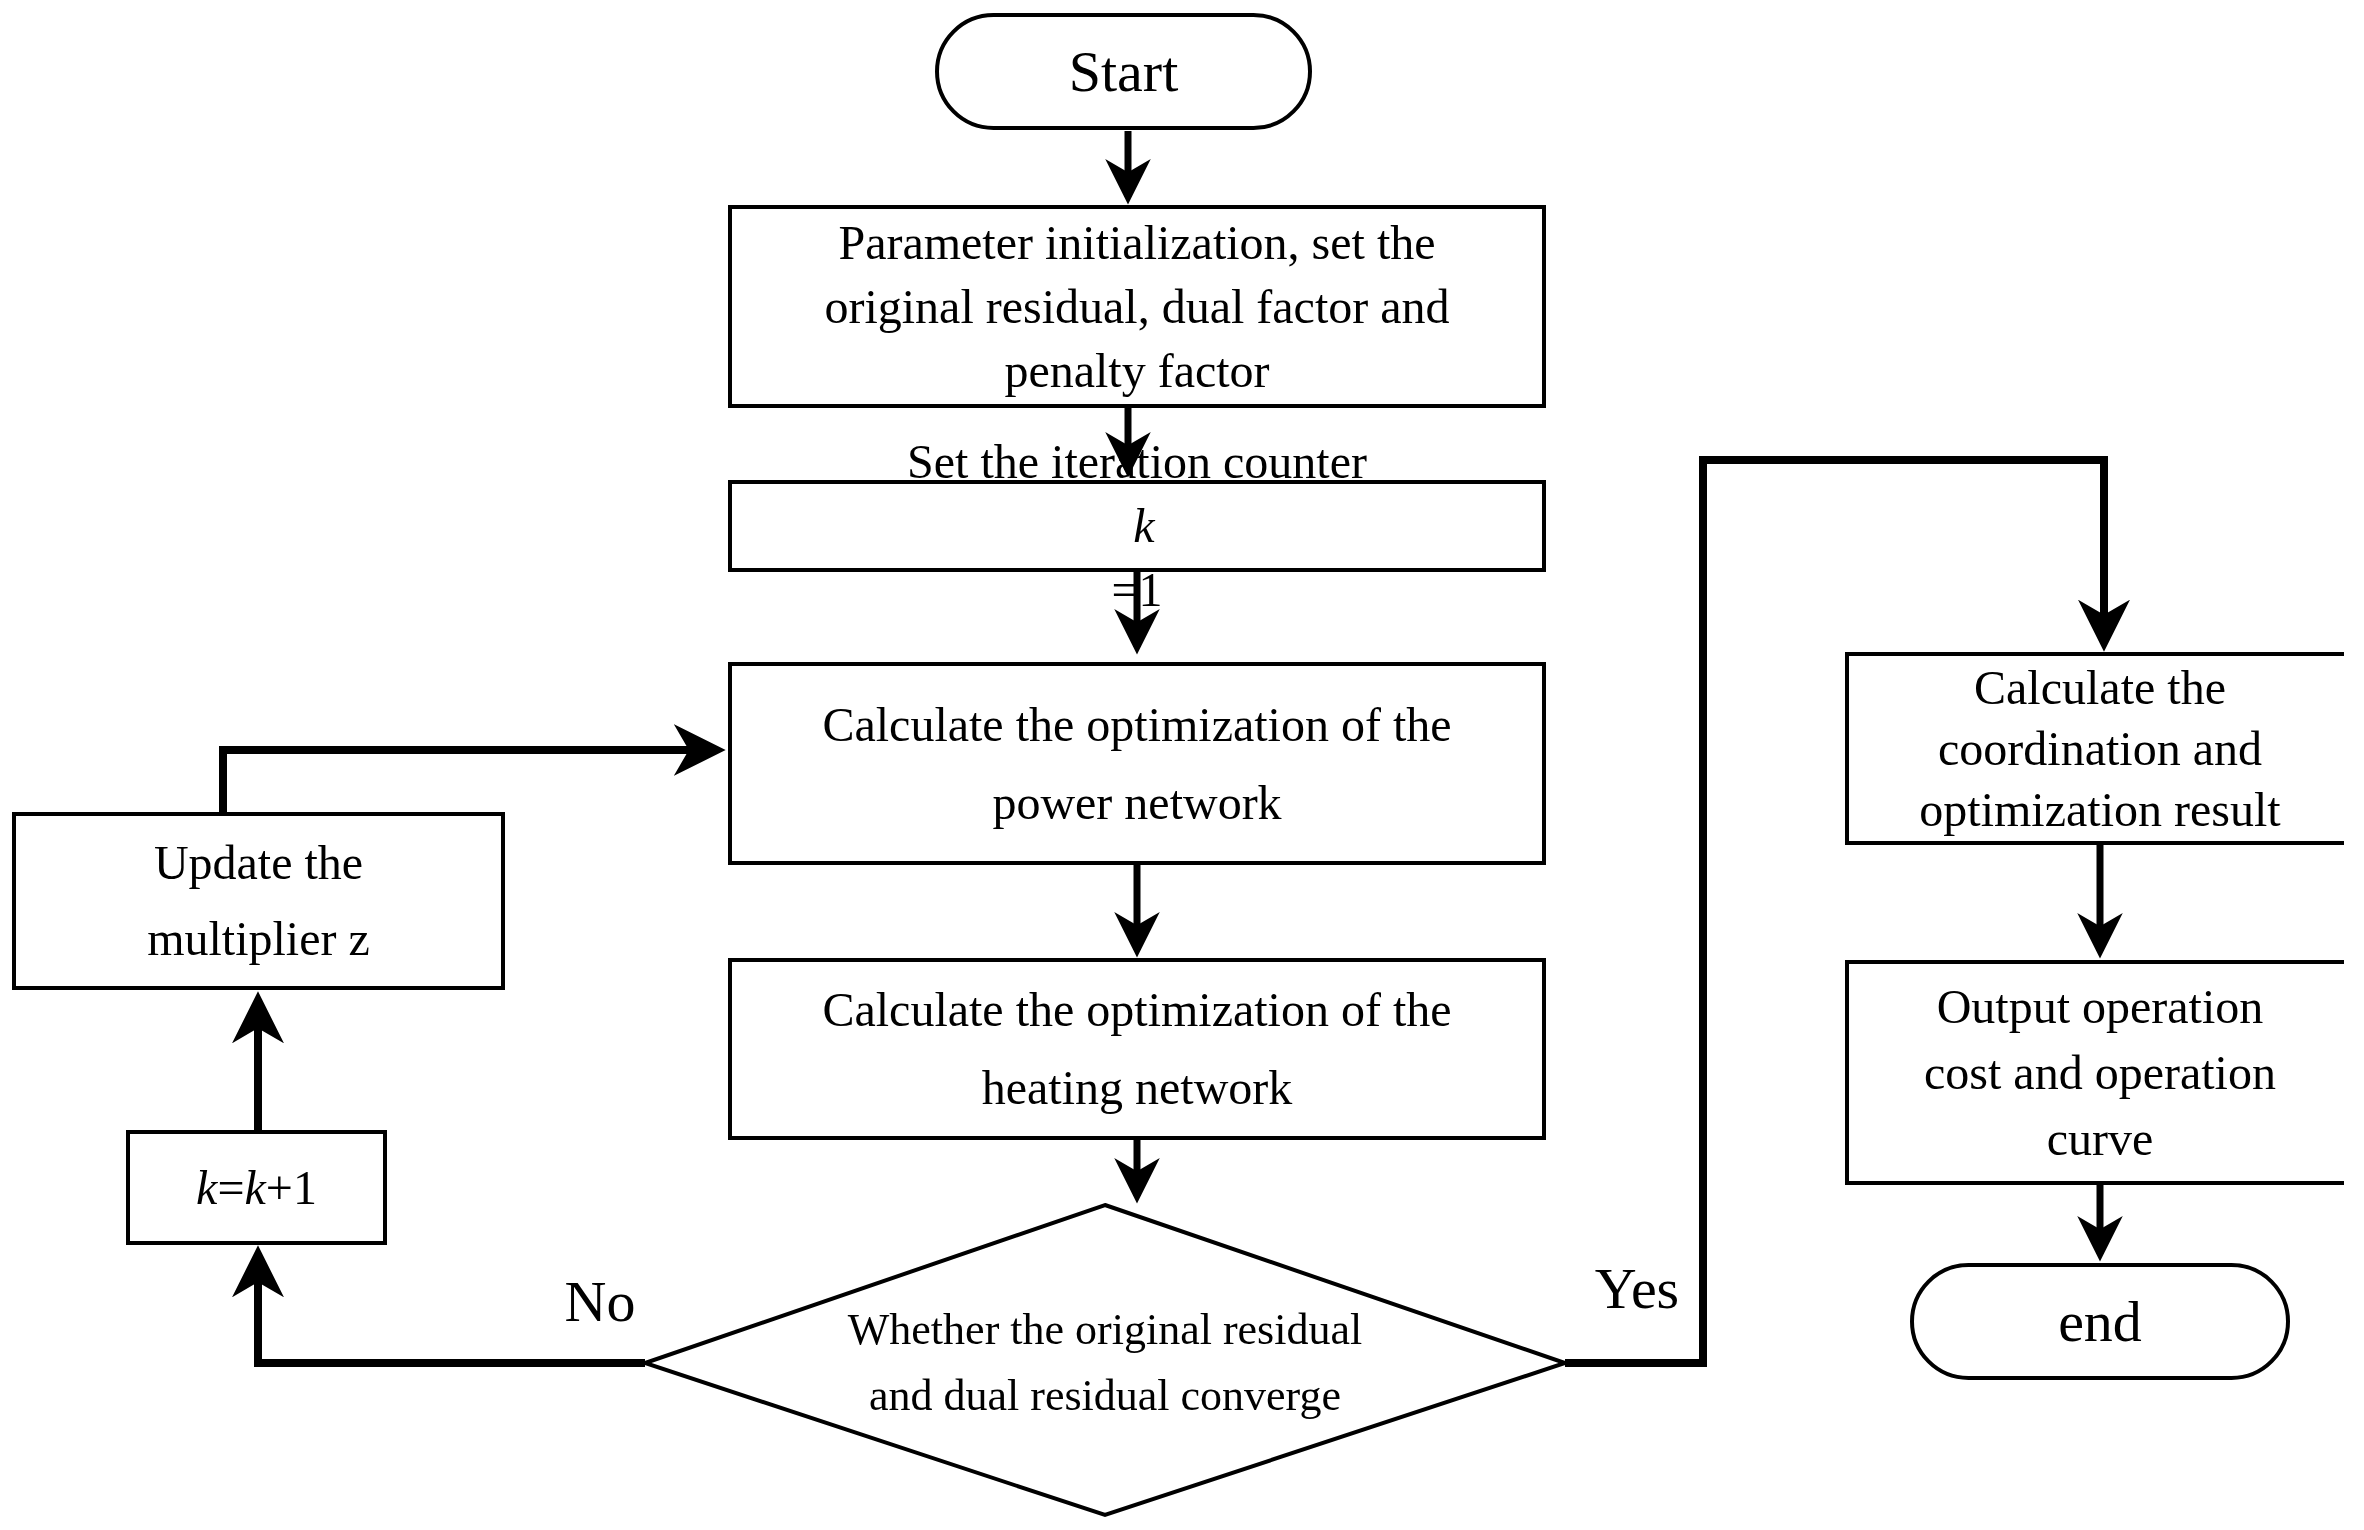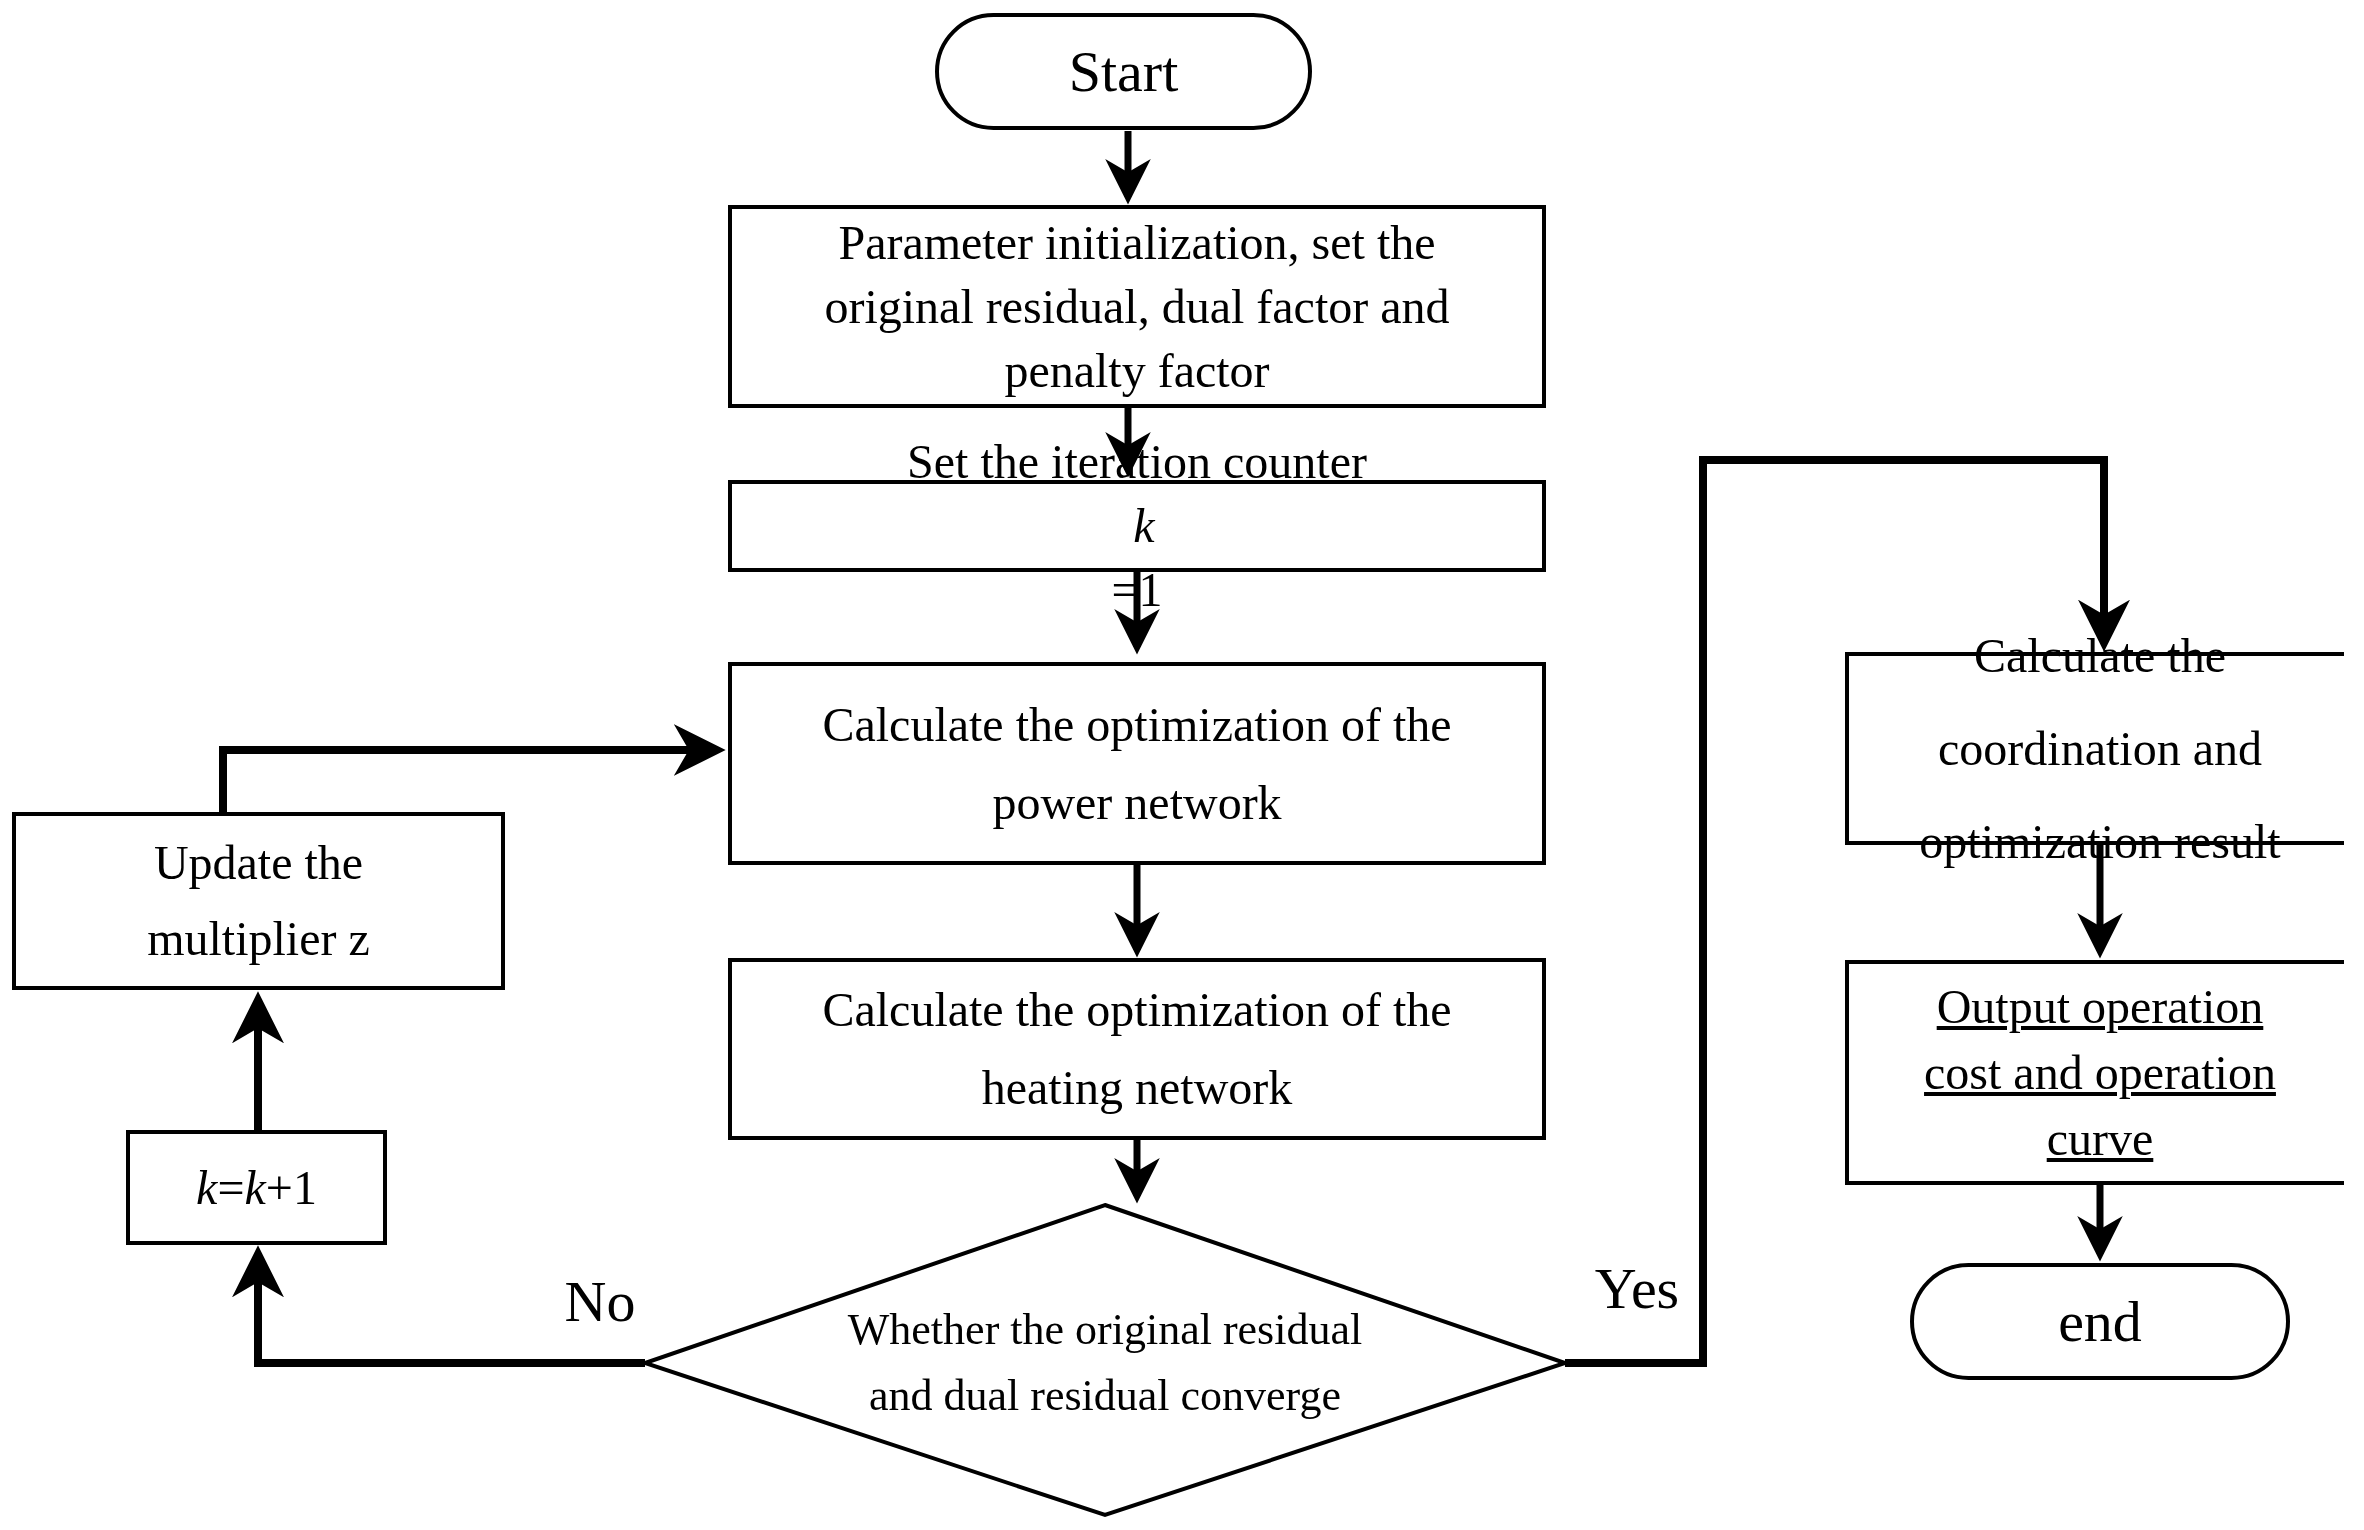--- a/index.html
+++ b/index.html
@@ -40,22 +40,22 @@
     border-radius: 60px;
     font-size: 58px;
   }
   .node-start { left: 935px; top: 13px;  width: 377px; height: 117px; }
   .node-init  { left: 728px; top: 205px; width: 818px; height: 203px; line-height: 64px; }
   .node-counter { left: 728px; top: 480px; width: 818px; height: 92px; flex-direction: column; }
   .node-power   { left: 728px; top: 662px; width: 818px; height: 203px; line-height: 78px; }
   .node-heating { left: 728px; top: 958px; width: 818px; height: 182px; line-height: 78px; }
   .node-update  { left: 12px;  top: 812px; width: 493px; height: 178px; line-height: 76px; }
   .node-increment { left: 126px; top: 1130px; width: 261px; height: 115px; flex-direction: row; }
-  .node-coordination { left: 1845px; top: 652px; width: 510px; height: 193px; line-height: 61px; gap: 32px; }
-  .node-output  { left: 1845px; top: 960px; width: 510px; height: 225px; line-height: 66px; text-decoration: underline; }
+  .node-coordination { left: 1845px; top: 652px; width: 510px; height: 193px; line-height: 61px; }
+  .node-output  { left: 1845px; top: 960px; width: 510px; height: 225px; line-height: 66px; }
   .node-end { left: 1910px; top: 1263px; width: 380px; height: 117px; }
   .decision-text {
     position: absolute;
     left: 705px; top: 1297px; width: 800px;
     text-align: center;
     font-size: 44px;
     line-height: 66px;
     z-index: 2;
   }
   .edge-label {

